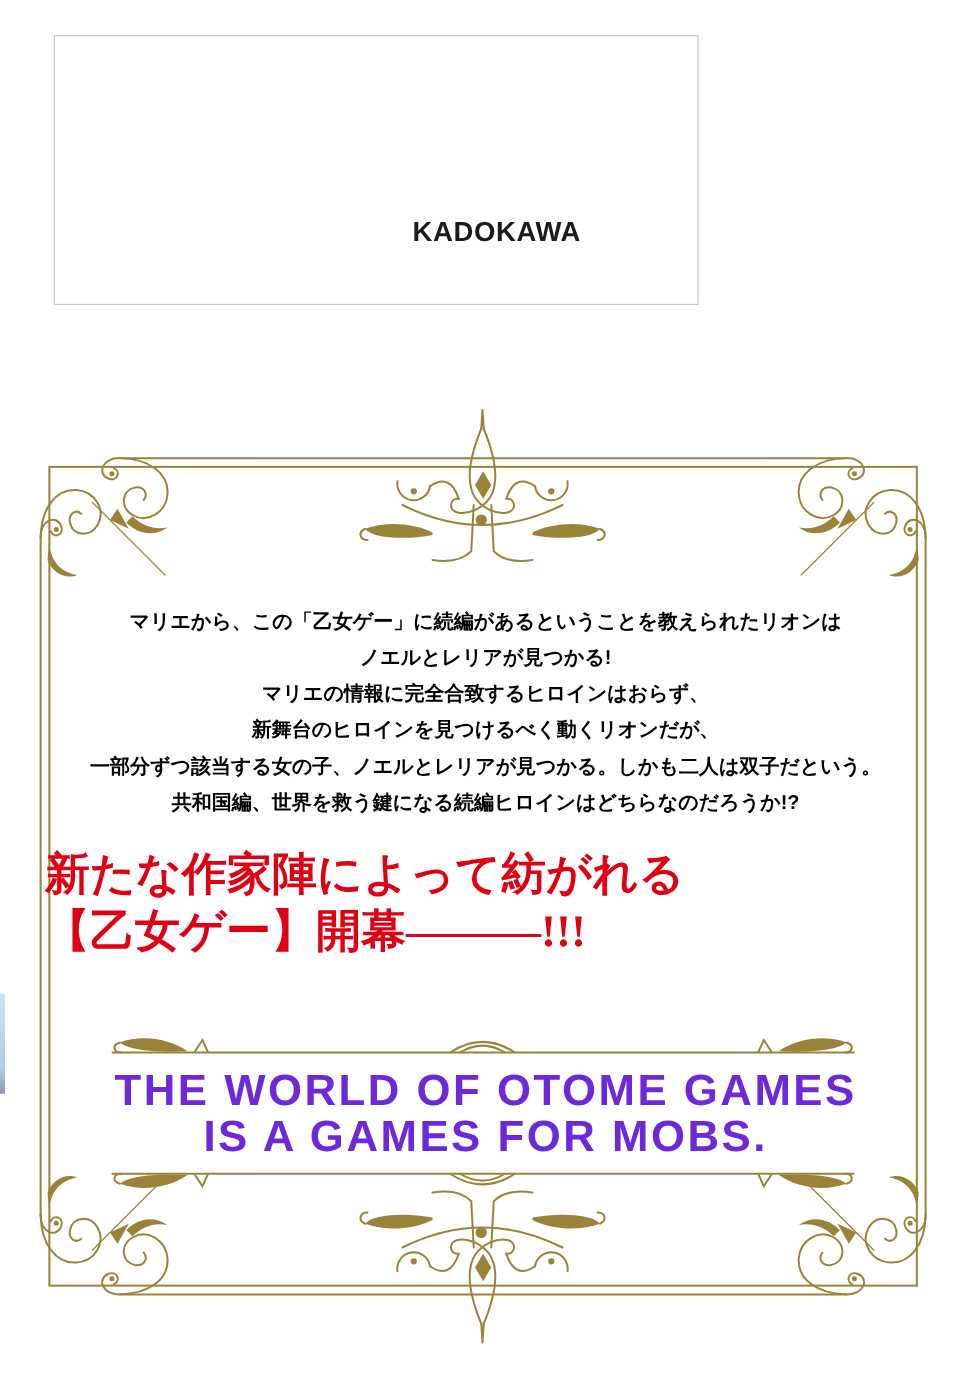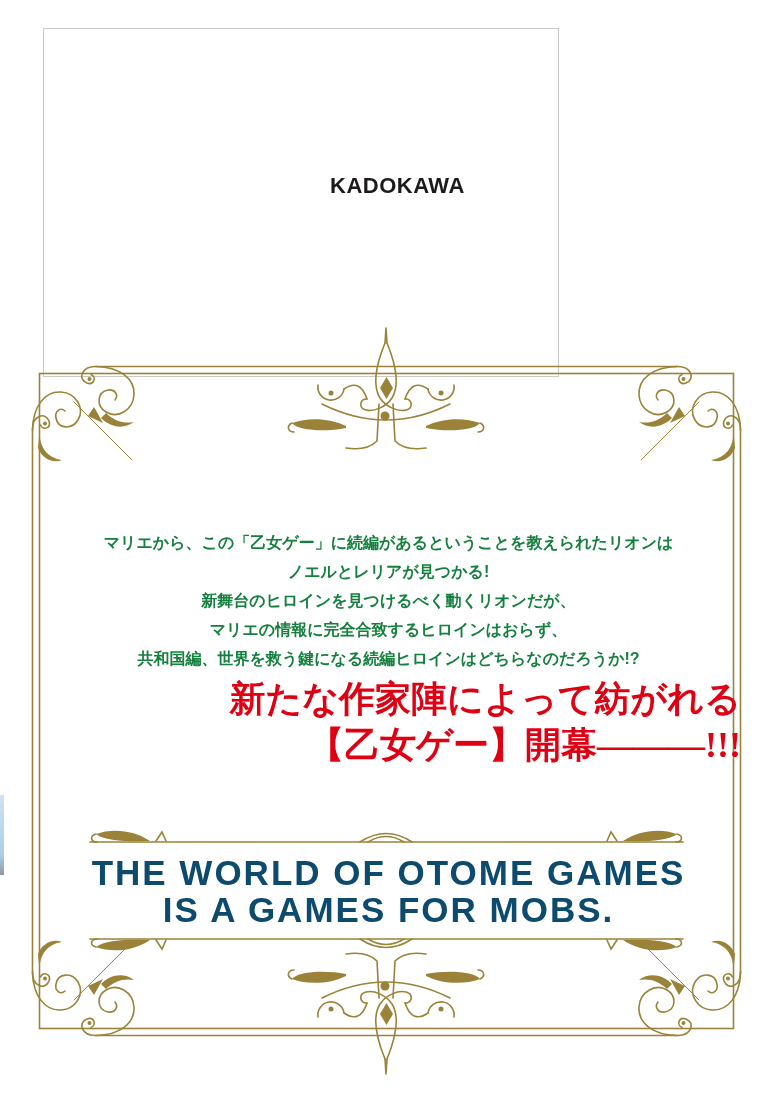--- a/index.html
+++ b/index.html
@@ -6,21 +6,21 @@
   .page{
     position:relative;
     width:773px;height:1100px;
     background:#ffffff;
     overflow:hidden;
     font-family:"Liberation Sans", sans-serif;
   }
   
   .pub-card{
     position:absolute;left:43px;top:28px;
-    width:516px;height:349px;
+    width:516px;height:216px;
     background:#ffffff;
     border:1px solid #c9c9c9;
     box-sizing:border-box;
   }
   .kadokawa{
     position:absolute;left:286px;top:144px;
     font-size:22px;font-weight:bold;
     letter-spacing:.5px;
     color:#1d1a1a;
     font-family:"Liberation Sans", sans-serif;
@@ -33,42 +33,41 @@
     background:linear-gradient(#cfe2f2,#aecde8 75%,#8e9aa6);
   }
   
   .frame-svg{position:absolute;left:0;top:0;width:773px;height:1100px;}
   
   .synopsis{
     position:absolute;left:36px;right:32px;top:483px;
     text-align:center;
     font-size:16px;line-height:29px;
     font-weight:600;
-    color:#15803d;
+    color:#000000;
     font-family:"Liberation Sans", sans-serif;
-    margin-top:45px;
   }
   
   .headline{
     position:absolute;left:36px;right:32px;top:676px;
-    text-align:right;
+    text-align:left;
     font-size:36px;line-height:46px;
     font-weight:bold;
     color:#e00013;
     font-family:"Liberation Serif", serif;
     white-space:nowrap;
   }
   
   .title-en{
     position:absolute;left:36px;right:32px;top:855px;
     text-align:center;
     font-size:35px;line-height:36.5px;
     font-weight:bold;
     letter-spacing:2px;
-    color:#0c4a6e;
+    color:#6d28d9;
     font-family:"Liberation Sans", sans-serif;
     white-space:nowrap;
   }
 </style>
 </head>
 <body>
 
 <div class="page">
 
   <div class="pub-card">
@@ -163,22 +162,23 @@
         <use href="#title-rule"></use>
       </g>
     <g>
         <use href="#title-rule" transform="translate(0,1781) scale(1,-1)"></use>
       </g>
   </svg>
 
   <div class="synopsis">
     <div>マリエから、この「乙女ゲー」に続編があるということを教えられたリオンは</div>
     <div>ノエルとレリアが見つかる!</div>
+    <div>マリエの情報に完全合致するヒロインはおらず、</div>
     <div>新舞台のヒロインを見つけるべく動くリオンだが、</div>
-    <div>マリエの情報に完全合致するヒロインはおらず、</div>
+    <div>一部分ずつ該当する女の子、ノエルとレリアが見つかる。しかも二人は双子だという。</div>
     <div>共和国編、世界を救う鍵になる続編ヒロインはどちらなのだろうか!?</div>
   </div>
 
   <div class="headline">
     <div>新たな作家陣によって紡がれる</div>
     <div>【乙女ゲー】開幕―――!!!</div>
   </div>
 
   <div class="title-en">
     <div>THE WORLD OF OTOME GAMES</div>

